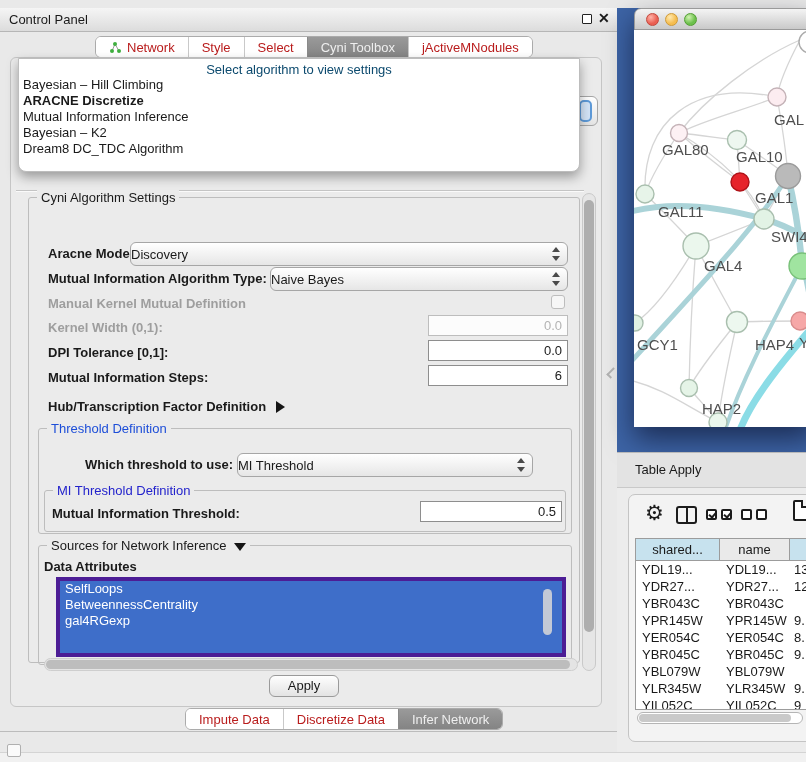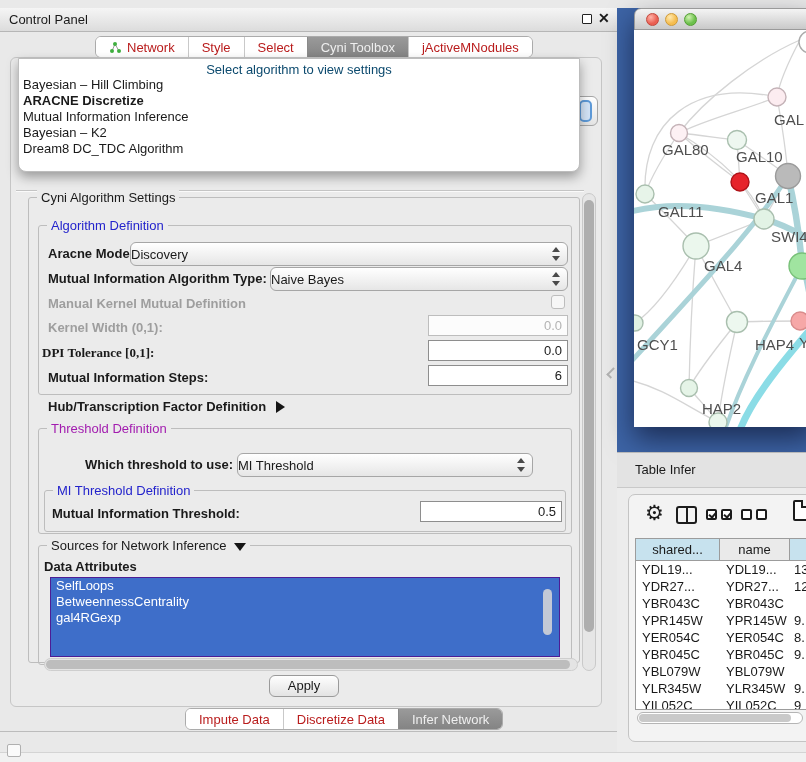--- a/index.html
+++ b/index.html
@@ -34,38 +34,38 @@
   #algo-popup{left:18px;top:58px;width:562px;height:114px;background:#fff;border:1px solid #bdbdbd;
               border-radius:0 0 8px 8px;box-shadow:0 5px 12px rgba(0,0,0,.35);z-index:50;}
   #algo-placeholder{text-align:center;color:#0c4a6e;padding-top:3px;height:18px;}
   .dd-item{height:16px;line-height:16px;padding-left:4px;white-space:nowrap;}
   .dd-item.bold{font-weight:bold;}
 
   
   .fieldset{border:1px solid #bdbdbd;border-radius:3px;}
   .legend{position:absolute;top:-8px;left:8px;background:#ebebeb;padding:0 4px;white-space:nowrap;}
   .legend.blue{color:#2323cc;}
-  .legend.green{color:#a21caf;}
+  .legend.green{color:#1d4ed8;}
   .blabel{font-weight:bold;white-space:nowrap;}
   .glabel{font-weight:bold;color:#9e9e9e;white-space:nowrap;}
 
   .combo{background:linear-gradient(#ffffff,#e6e6e6);border:1px solid #a6a6a6;border-radius:6px;
          display:flex;align-items:center;}
   .stepper{position:absolute;right:7px;top:50%;margin-top:-7px;width:8px;height:14px;}
   .stepper:before{content:"";position:absolute;left:0;top:0;border-left:4px solid transparent;border-right:4px solid transparent;border-bottom:5px solid #4a4a4a;}
   .stepper:after{content:"";position:absolute;left:0;top:9px;border-left:4px solid transparent;border-right:4px solid transparent;border-top:5px solid #4a4a4a;}
 
   .tfield{background:#fff;border:1px solid #8e8e8e;text-align:right;padding:0 5px;line-height:19px;}
   .tfield.dis{border:1px solid #bdbdbd;color:#b3b3b3;background:#fcfcfc;}
   .cbox{width:14px;height:14px;border:1px solid #bdbdbd;border-radius:3px;background:#f6f6f6;}
 
   .arrow-right{display:inline-block;width:0;height:0;border-top:6px solid transparent;border-bottom:6px solid transparent;border-left:9px solid #151515;margin-left:10px;position:relative;top:2px;}
   .arrow-down{display:inline-block;width:0;height:0;border-left:6px solid transparent;border-right:6px solid transparent;border-top:8px solid #151515;margin-left:7px;position:relative;top:1px;}
 
-  #attr-list{left:50px;top:577px;width:510px;height:80px;background:#3e6ec9;border:1px solid #4c1d95;overflow:hidden;}
+  #attr-list{left:56px;top:577px;width:510px;height:80px;background:#3e6ec9;border:4px solid #4c1d95;overflow:hidden;}
   .attr-item{height:16px;line-height:16px;color:#fff;padding-left:5px;white-space:nowrap;}
   #attr-vthumb{left:543px;top:589px;width:9px;height:46px;background:#c3c9d6;border-radius:5px;}
 
   
   #cp-vscroll{left:582px;top:193px;width:14px;height:478px;background:#e6e6e6;border:1px solid #c9c9c9;border-radius:7px;}
   #cp-vthumb{left:584px;top:200px;width:10px;height:432px;background:#aeaeae;border-radius:5px;}
   #cp-hscroll{left:44px;top:658px;width:534px;height:13px;background:#e4e4e4;border:1px solid #cecece;border-radius:7px;}
   #cp-hthumb{left:46px;top:660px;width:524px;height:9px;background:#bdbdbd;border-radius:5px;}
 
   #apply-btn{left:269px;top:675px;width:70px;height:22px;background:linear-gradient(#fefefe,#e3e3e3);
@@ -156,38 +156,35 @@
   <div class="abs" id="hidden-combo-focus"></div>
   <div class="abs" id="etched-line"></div>
 
   <div class="abs" id="cp-vscroll"></div>
   <div class="abs" id="cp-vthumb"></div>
 
   <div class="abs fieldset" style="left:28px;top:197px;width:552px;height:466px;">
     <span class="legend">Cyni Algorithm Settings</span>
   </div>
 
-  <div class="abs fieldset" style="left:38px;top:225px;width:534px;height:170px;">
-    <span class="legend blue">Algorithm Definition</span>
-  </div>
   <div class="abs blabel" style="left:48px;top:246px;">Aracne Mode:</div>
   <div class="abs combo" style="left:130px;top:242px;width:438px;height:24px;">
     <span>Discovery</span>
     <span class="stepper"></span>
   </div>
   <div class="abs blabel" style="left:48px;top:271px;">Mutual Information Algorithm Type:</div>
   <div class="abs combo" style="left:270px;top:267px;width:298px;height:24px;">
     <span>Naive Bayes</span>
     <span class="stepper"></span>
   </div>
   <div class="abs glabel" style="left:48px;top:296px;">Manual Kernel Mutual Definition</div>
   <div class="abs cbox" style="left:551px;top:295px;"></div>
   <div class="abs glabel" style="left:48px;top:320px;">Kernel Width (0,1):</div>
   <div class="abs tfield dis" style="left:428px;top:315px;width:140px;height:21px;">0.0</div>
-  <div class="abs blabel" style="left:42px;top:345px;font-family:Liberation Serif, serif;">DPI Tolerance [0,1]:</div>
+  <div class="abs blabel" style="left:48px;top:345px;">DPI Tolerance [0,1]:</div>
   <div class="abs tfield" style="left:428px;top:340px;width:140px;height:21px;">0.0</div>
   <div class="abs blabel" style="left:48px;top:370px;">Mutual Information Steps:</div>
   <div class="abs tfield" style="left:428px;top:365px;width:140px;height:21px;">6</div>
 
   <div class="abs" style="left:48px;top:399px;">
     <span class="blabel">Hub/Transcription Factor Definition</span><span class="arrow-right"></span>
   </div>
 
   <div class="abs fieldset" style="left:38px;top:428px;width:534px;height:106px;">
     <span class="legend green">Threshold Definition</span>
@@ -316,21 +313,21 @@
           <text x="121" y="320">HAP4</text>
           <text x="165" y="318">Y</text>
           <text x="68" y="384">HAP2</text>
         </g>
     </svg>
   </div>
   <div class="abs" id="splitter-handle"></div>
 
   <div class="abs" id="tp-region"></div>
   <div class="abs" id="tp-bar">
-    <span>Table Infer</span>
+    <span>Table Apply</span>
   </div>
   <div class="abs" id="tp-body"></div>
   <div class="abs" id="gear-icon">⚙</div>
   <div class="abs" id="colbrowser-icon"></div>
   <div class="abs cb checked" style="left:706px;top:509px;"></div>
   <div class="abs cb checked" style="left:721px;top:509px;"></div>
   <div class="abs cb" style="left:741px;top:509px;"></div>
   <div class="abs cb" style="left:756px;top:509px;"></div>
   <div class="abs" id="doc-icon"></div>
 

